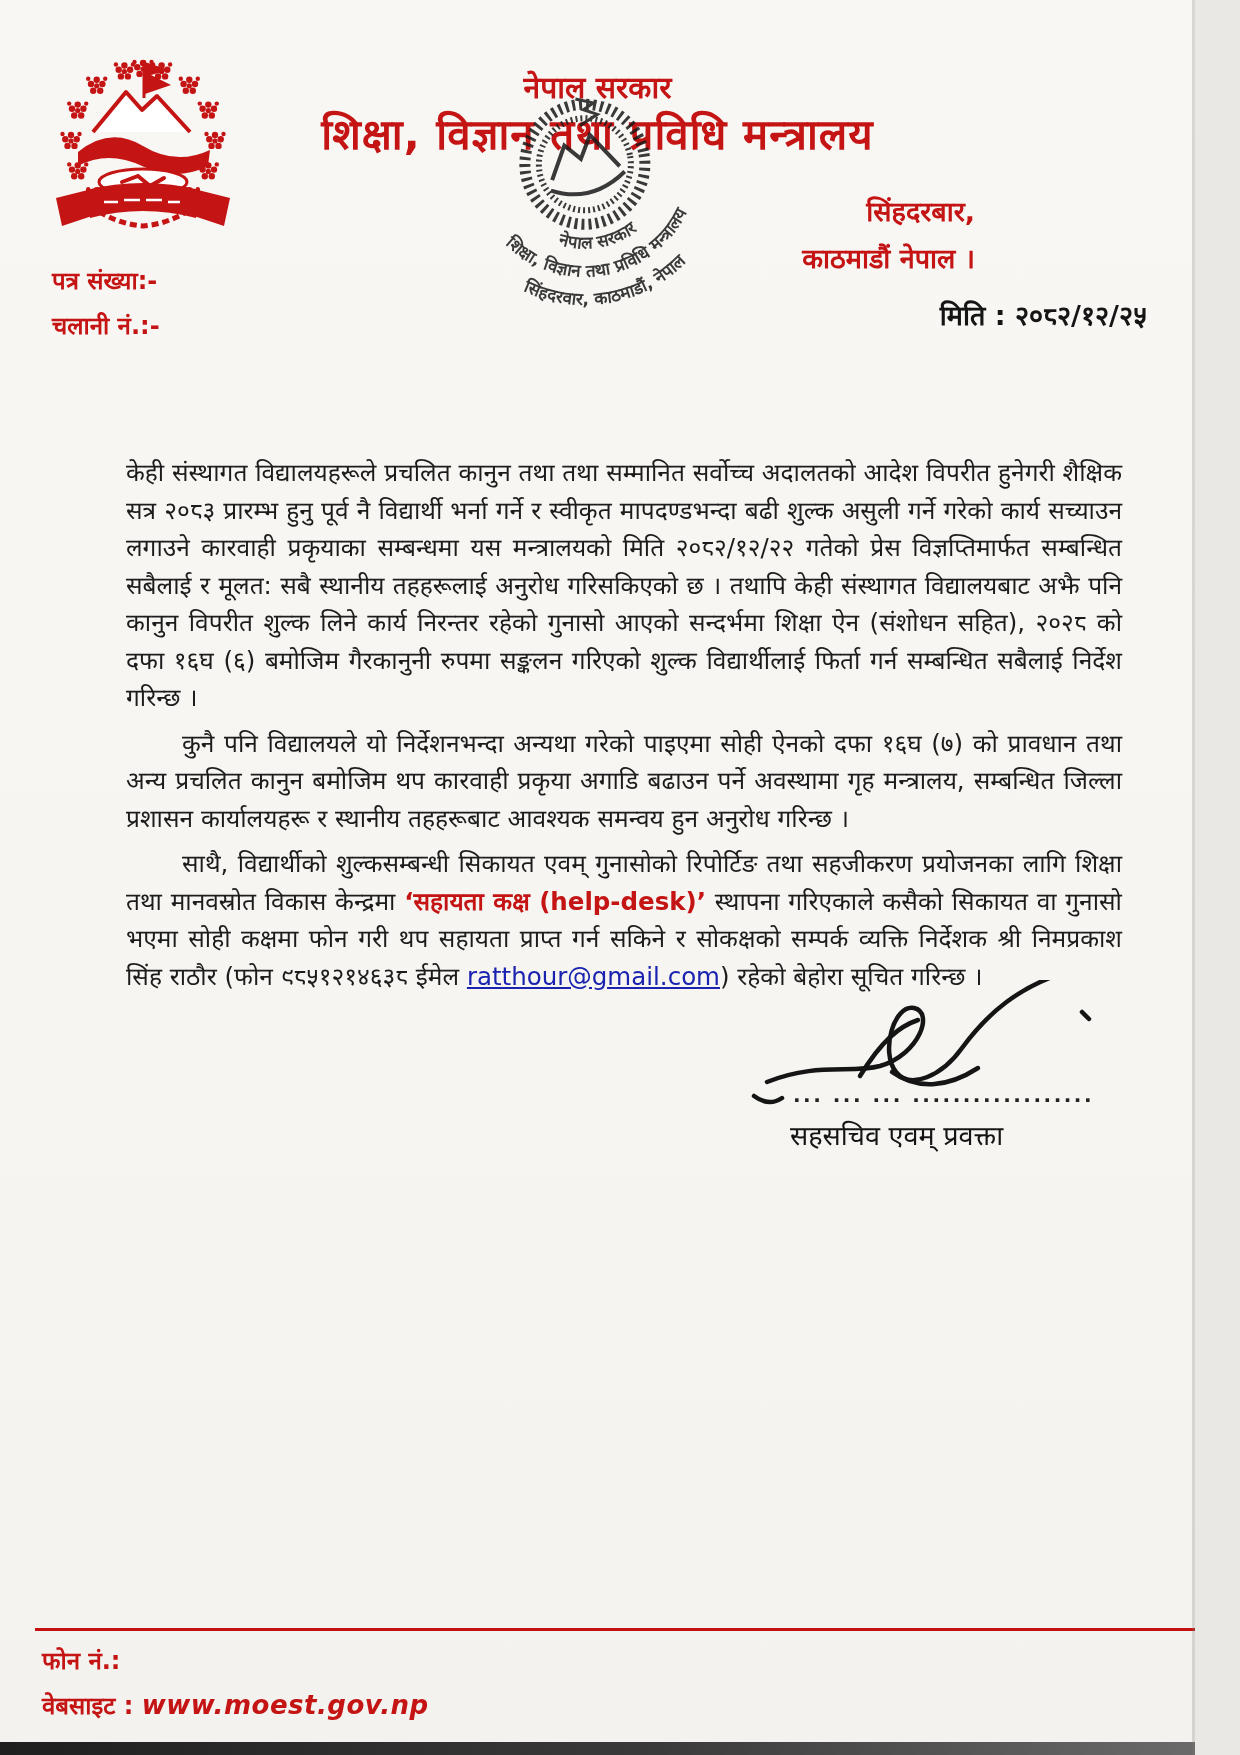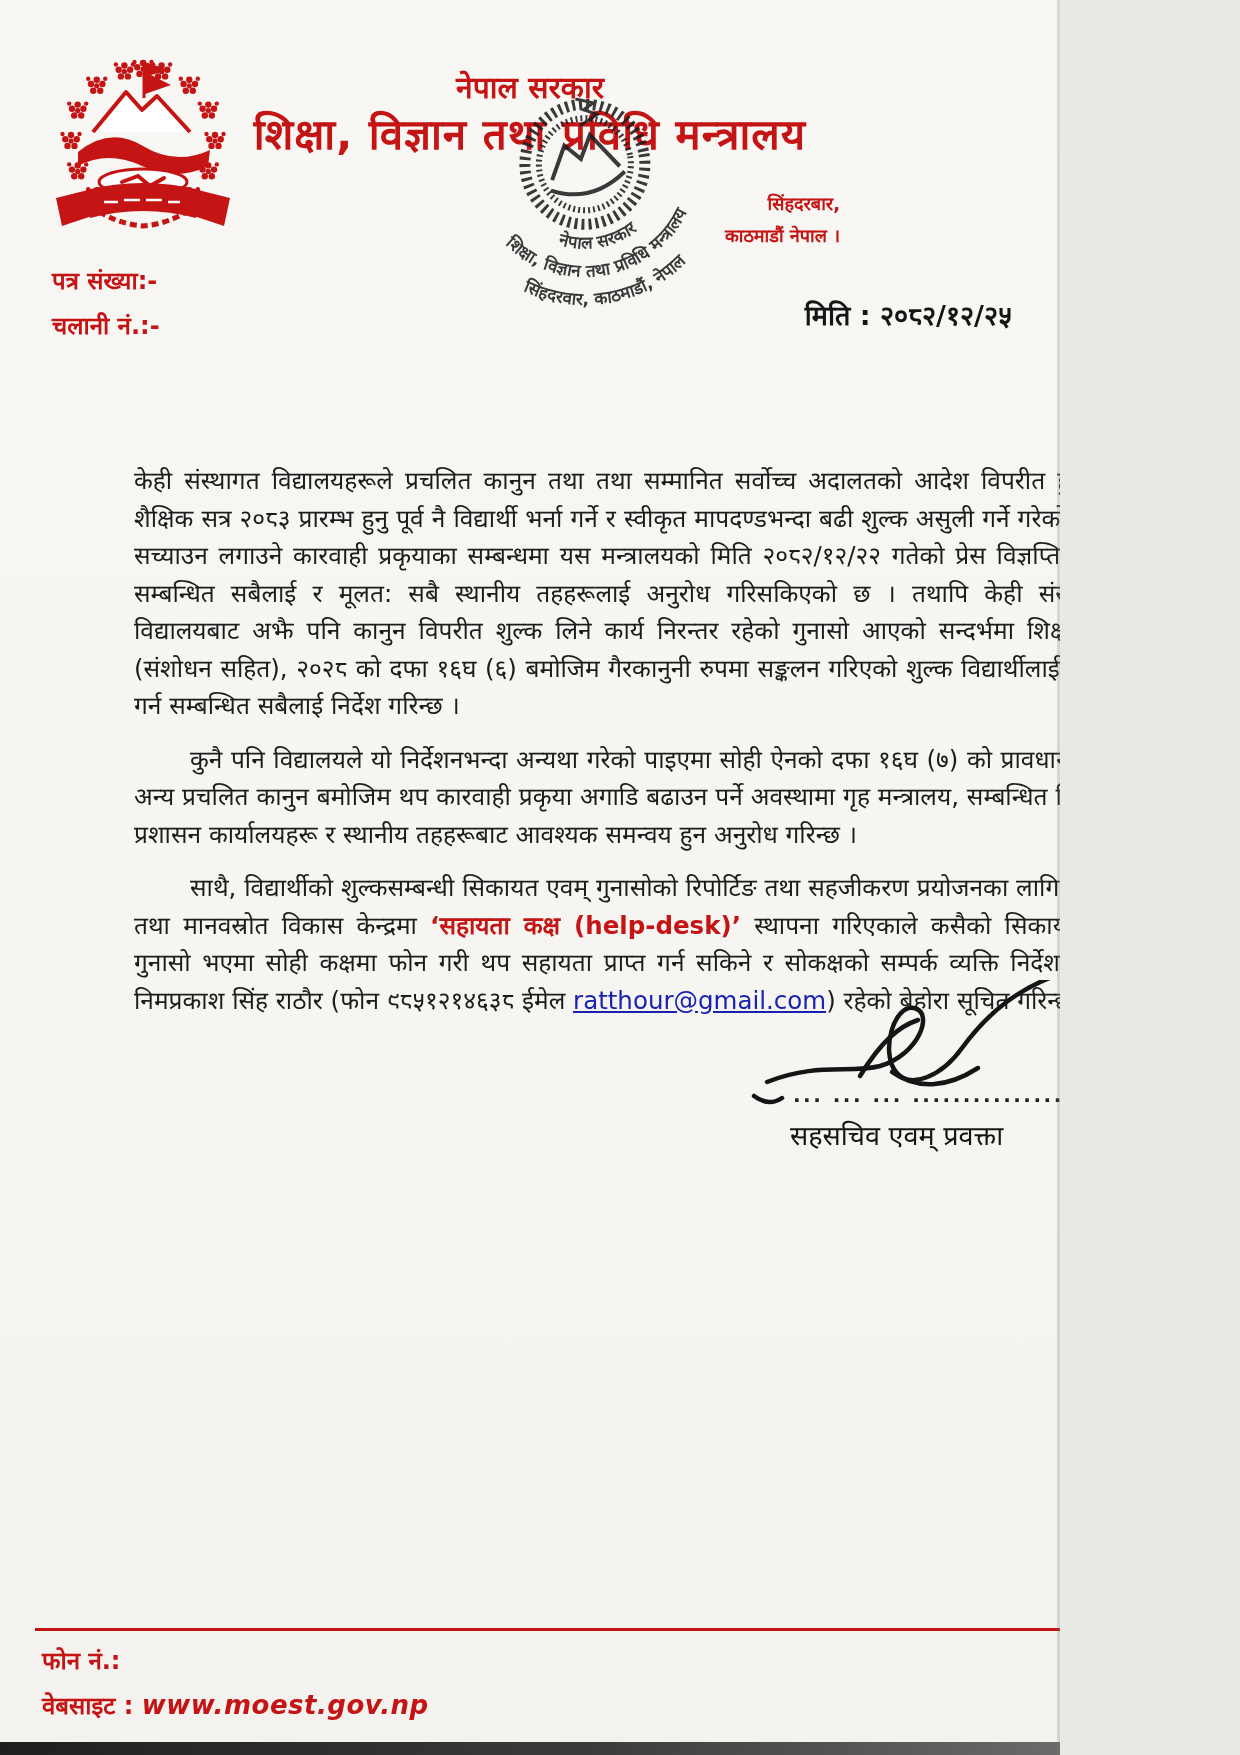--- a/index.html
+++ b/index.html
@@ -1,43 +1,42 @@
 <!DOCTYPE html>
 <html lang="ne"><head>
 <meta charset="utf-8">
 <style>
   html,body{margin:0;padding:0;background:#e9e8e5;}
   .page{
-    position:relative; width:1020px; height:1755px; overflow:hidden;
+    position:relative; width:1195px; height:1755px; overflow:hidden;
     background:linear-gradient(180deg,#f8f7f4 0%, #f6f5f1 60%, #f3f2ee 100%);
     font-family:"DejaVu Sans","Liberation Sans",sans-serif;
-    padding-left:40px;
   }
   .abs{position:absolute;}
 
   .gov-title{top:66px;left:0;right:0;text-align:center;font-size:30px;font-weight:bold;color:#c41414;}
   .ministry-title{top:104px;left:0;right:0;text-align:center;font-size:42px;font-weight:bold;color:#c41414;letter-spacing:1px;}
 
   .letter-no{left:52px;top:263px;font-size:24px;font-weight:bold;color:#c41414;}
   .chalani-no{left:52px;top:308px;font-size:24px;font-weight:bold;color:#c41414;}
 
-  .addr{right:220px;top:188px;text-align:right;font-size:18px;font-weight:bold;color:#c41414;line-height:1.75;}
+  .addr{right:220px;top:188px;text-align:right;font-size:27px;font-weight:bold;color:#c41414;line-height:1.75;}
   .date-line{right:48px;top:296px;font-size:27px;font-weight:bold;color:#151515;}
 
   .title-bar{
     left:128px;top:397px;width:952px;height:37px;
     background:linear-gradient(180deg,#bdd2c6,#b2c9bb);
     text-align:center;line-height:37px;font-size:25px;font-weight:bold;color:#111;
   }
 
   .body-text{
     left:118px;top:446px;width:1012px;
     font-size:24.5px;line-height:37.5px;color:#1c1c1c;text-align:justify;
   }
-  .body-text p{margin:16px;}
+  .body-text p{margin:8px;}
   .body-text p.indent{text-indent:56px;}
   .hl-red{color:#c41414;font-weight:bold;}
   .email-link{color:#1a22b0;text-decoration:underline;}
 
   .sig-art{left:742px;top:980px;width:440px;height:125px;}
   .sig-dots{left:793px;top:1083px;width:300px;font-size:20px;letter-spacing:2.5px;font-weight:bold;color:#222;text-align:center;white-space:nowrap;overflow:hidden;}
   .sig-title{left:790px;top:1116px;width:330px;text-align:left;font-size:27px;color:#141414;}
   .sig-name{left:790px;top:1158px;width:330px;text-align:center;font-size:27px;color:#141414;}
 
   .footer-rule{left:35px;top:1628px;right:0;height:3px;background:#c41212;}

